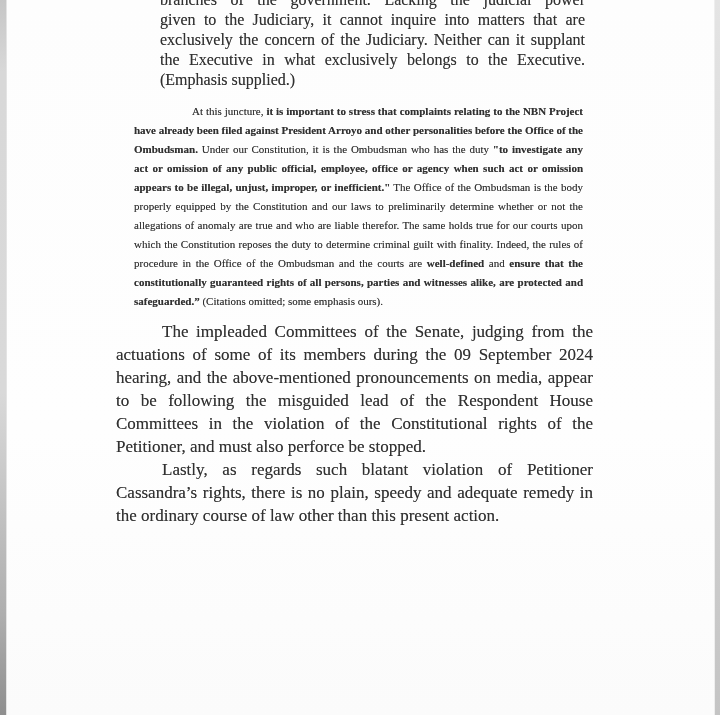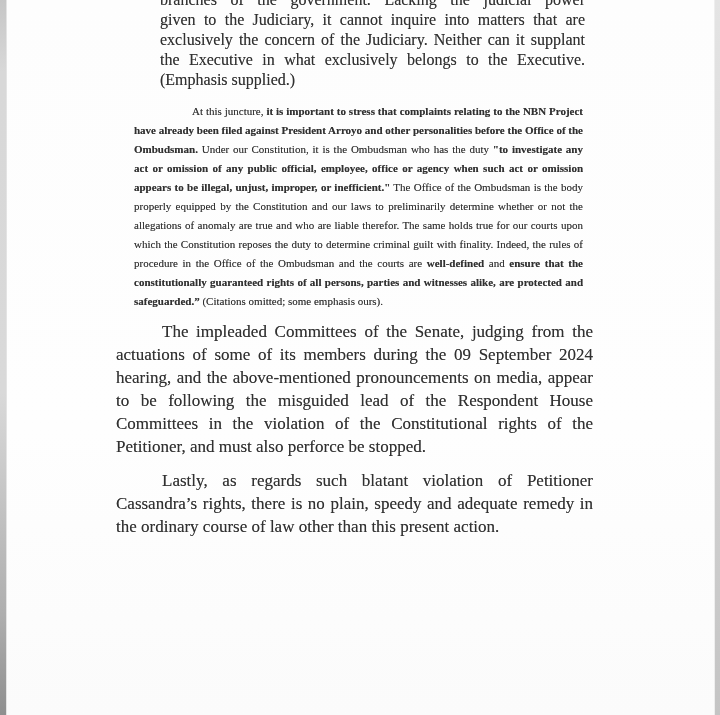--- a/index.html
+++ b/index.html
@@ -45,21 +45,21 @@
     font-size: 11px;
     line-height: 19px;
     text-indent: 58px;
   }
   .para {
     font-size: 17px;
     line-height: 23px;
     text-indent: 46px;
   }
   .para-1 { margin-top: 9px; }
-  .para-2 { margin-top: 11px; }
+  .para-2 { }
   .b { font-weight: bold; }
 </style>
 </head>
 <body>
 
 <div class="photo">
   <div class="edge-left"></div>
   <div class="edge-right"></div>
 
   <div class="content">

